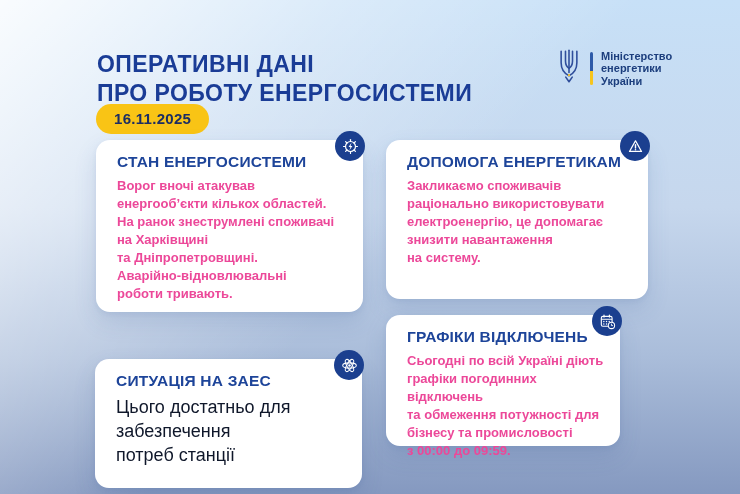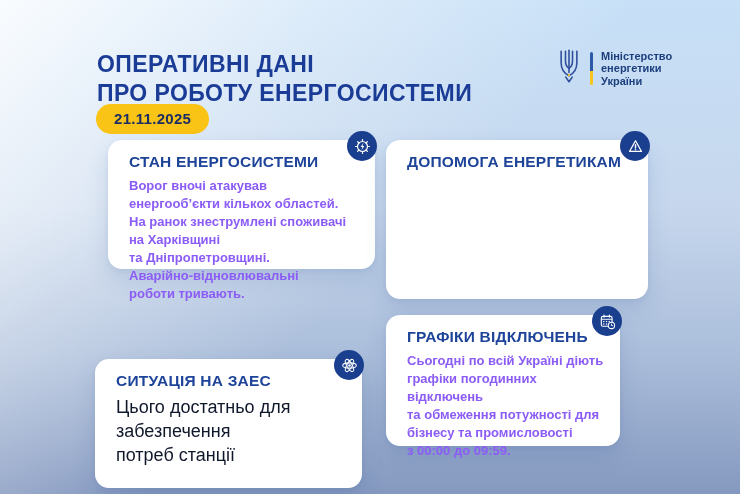--- a/index.html
+++ b/index.html
@@ -68,34 +68,34 @@
 
   
   .card {
     position: absolute;
     background: #ffffff;
     border-radius: 14px;
     box-shadow: 0 10px 22px rgba(52,84,148,0.15), 0 2px 5px rgba(52,84,148,0.08);
     box-sizing: border-box;
     padding: 13px 12px 0 21px;
   }
-  .card-1 { left: 108px;  top: 140px; width: 267px; height: 129px; }
+  .card-1 { left: 96px;  top: 140px; width: 267px; height: 172px; }
   .card-2 { left: 386px; top: 140px; width: 262px; height: 159px; }
   .card-3 { left: 95px;  top: 315px; width: 267px; height: 129px; margin-top: 44px; }
   .card-4 { left: 386px; top: 315px; width: 234px; height: 131px; }
 
   .card-title {
     color: #1d4499;
     font-size: 15.5px;
     font-weight: 700;
     letter-spacing: 0.2px;
     margin: 0 0 6px 0;
   }
   .card-body {
-    color: #8b5cf6;
+    color: #ec4899;
     font-size: 13px;
     font-weight: 700;
     line-height: 1.38;
     white-space: pre-line;
   }
   .card-note {
     color: #0f172a;
     font-size: 18px;
     font-weight: 400;
     line-height: 1.32;
@@ -117,21 +117,21 @@
   }
   .card-icon svg { display: block; }
 </style>
 </head>
 <body>
 
 <div class="canvas">
 
   <div class="header-title">ОПЕРАТИВНІ ДАНІ
 ПРО РОБОТУ ЕНЕРГОСИСТЕМИ</div>
-  <div class="date-badge">21.11.2025</div>
+  <div class="date-badge">16.11.2025</div>
 
   <div class="logo">
     <span>
       <svg width="26" height="37" viewBox="0 0 28 40" fill="none">
         <g stroke="#2f4e9b" stroke-width="1.7" stroke-linecap="round" stroke-linejoin="round">
           <path d="M5.5 3.5 V16 c0 7.5 3.4 11.6 8.5 14 c5.1 -2.4 8.5 -6.5 8.5 -14 V3.5"></path>
           <path d="M10.2 3.5 V14 c0 4.2 1.3 6.3 3.8 8 c2.5 -1.7 3.8 -3.8 3.8 -8 V3.5"></path>
           <line x1="14" y1="2.5" x2="14" y2="26.5"></line>
           <path d="M10.5 31.5 L14 36.5 L17.5 31.5"></path>
         </g>
@@ -173,20 +173,25 @@
 
   <div class="card card-2">
     <div class="card-icon">
       <svg width="19" height="19" viewBox="0 0 24 24" fill="none">
         <path d="M12 4.8 L19.6 18.3 H4.4 Z" stroke="#fff" stroke-width="1.6" stroke-linejoin="round"></path>
         <line x1="12" y1="9.8" x2="12" y2="13.8" stroke="#fff" stroke-width="1.8" stroke-linecap="round"></line>
         <circle cx="12" cy="16.1" r="1" fill="#fff"></circle>
       </svg>
     </div>
     <div class="card-title">ДОПОМОГА ЕНЕРГЕТИКАМ</div>
+    <div class="card-body">Закликаємо споживачів
+раціонально використовувати
+електроенергію, це допомагає
+знизити навантаження
+на систему.</div>
   </div>
 
   <div class="card card-3">
     <div class="card-icon">
       <svg width="19" height="19" viewBox="0 0 24 24" fill="none">
         <ellipse cx="12" cy="12" rx="8.6" ry="3.3" stroke="#fff" stroke-width="1.3"></ellipse>
         <ellipse cx="12" cy="12" rx="8.6" ry="3.3" stroke="#fff" stroke-width="1.3" transform="rotate(60 12 12)"></ellipse>
         <ellipse cx="12" cy="12" rx="8.6" ry="3.3" stroke="#fff" stroke-width="1.3" transform="rotate(120 12 12)"></ellipse>
         <circle cx="12" cy="12" r="1.6" fill="#fff"></circle>
       </svg>

